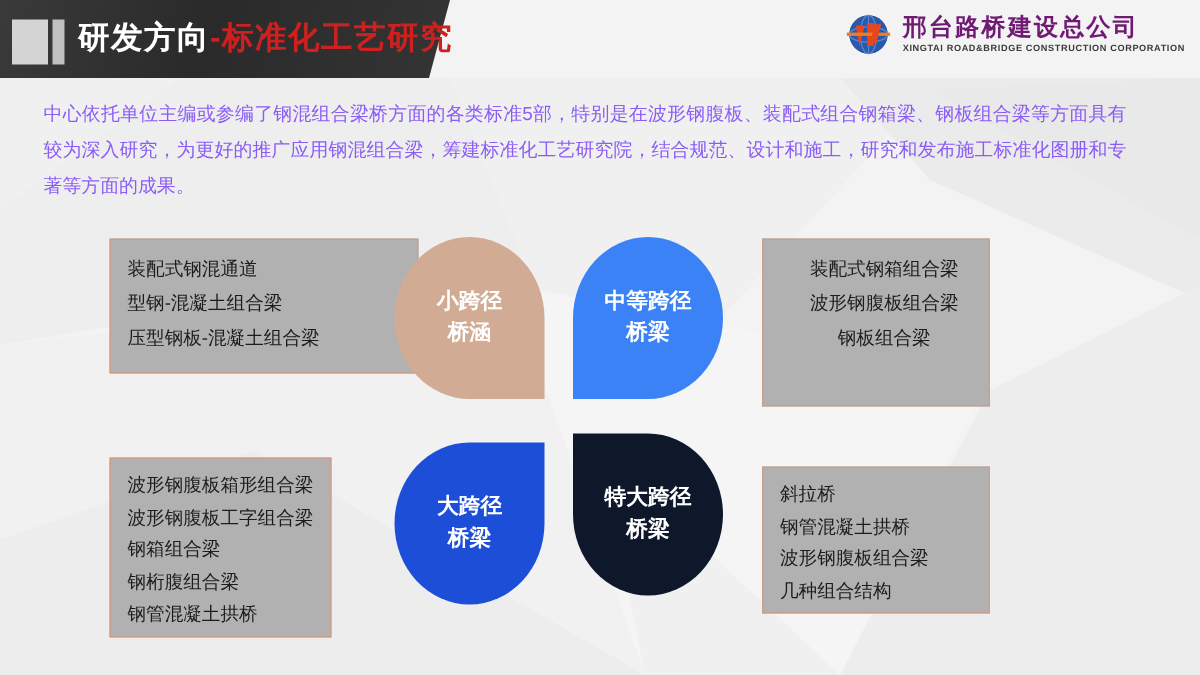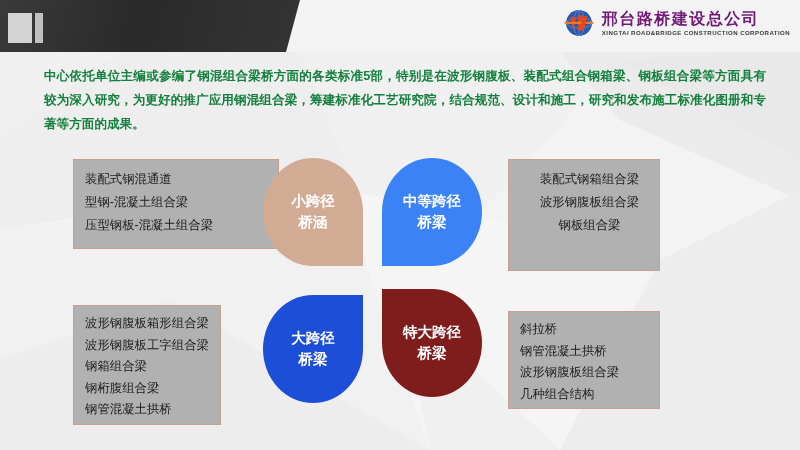--- a/index.html
+++ b/index.html
@@ -90,29 +90,28 @@
     font-weight: bold;
     color: #3a3a3a;
     letter-spacing: 0.42px;
     line-height: 9px;
     white-space: nowrap;
   }
 
   
   .body-text {
     position: absolute;
-    left: 44px; top: 64px;
+    left: 29px; top: 64px;
     width: 722px;
     z-index: 3;
     font-size: 12.6px;
     line-height: 24px;
-    color: #15803d;
+    color: #8b5cf6;
     text-align: justify;
     text-justify: inter-ideograph;
-    font-weight: bold;
   }
 
   
   .infobox {
     position: absolute;
     z-index: 3;
     background: #b1b1b1;
     border: 1px solid #c8a08c;
     padding: 8px 0 8px 11px;
     font-size: 12.4px;
@@ -149,21 +148,21 @@
     background: #3b82f6;
     border-radius: 50% 50% 50% 0;
   }
   .petal-bl {
     left: 263px; top: 295px; width: 100px; height: 108px;
     background: #1d4ed8;
     border-radius: 50% 0 50% 50%;
   }
   .petal-br {
     left: 382px; top: 289px; width: 100px; height: 108px;
-    background: #7f1d1d;
+    background: #0f172a;
     border-radius: 0 50% 50% 50%;
   }
   .petal span { display: block; }
   .petal-label { white-space: pre-line; }
 </style>
 </head>
 <body>
 
 <div id="slide">
 
@@ -178,20 +177,23 @@
     <polygon points="170,300 430,450 0,450 0,360" fill="#ededed"></polygon>
     <polygon points="620,60 800,160 800,52" fill="#e9e9e9"></polygon>
     <polygon points="400,300 560,450 430,450" fill="#f0f0f0"></polygon>
     <polygon points="0,52 0,140 120,52" fill="#f0f0f0"></polygon>
   </svg>
 
   <div class="header-band-gloss"></div>
   <div class="header-bar-a"></div>
   <div class="header-bar-b"></div>
 
+  <div class="header-title">
+    <span class="title-main">研发方向</span><span class="title-dash">-</span><span class="title-sub">标准化工艺研究</span>
+  </div>
 
   <div class="logo-wrap">
     <svg class="logo-mark" viewBox="0 0 40 40">
       <circle cx="20" cy="20" r="15" fill="#2b58a8"></circle>
       <path d="M5 20 A15 15 0 0 1 35 20 A15 15 0 0 1 5 20 Z" fill="#2b58a8"></path>
       <ellipse cx="20" cy="20" rx="15" ry="6" fill="none" stroke="#5b86d6" stroke-width="1"></ellipse>
       <ellipse cx="20" cy="20" rx="6.5" ry="15" fill="none" stroke="#5b86d6" stroke-width="1"></ellipse>
       <line x1="5" y1="20" x2="35" y2="20" stroke="#5b86d6" stroke-width="1"></line>
       <line x1="20" y1="5" x2="20" y2="35" stroke="#5b86d6" stroke-width="1"></line>
       <path d="M10 13 L17 13 L13 29 Z" fill="#e8461c"></path>

